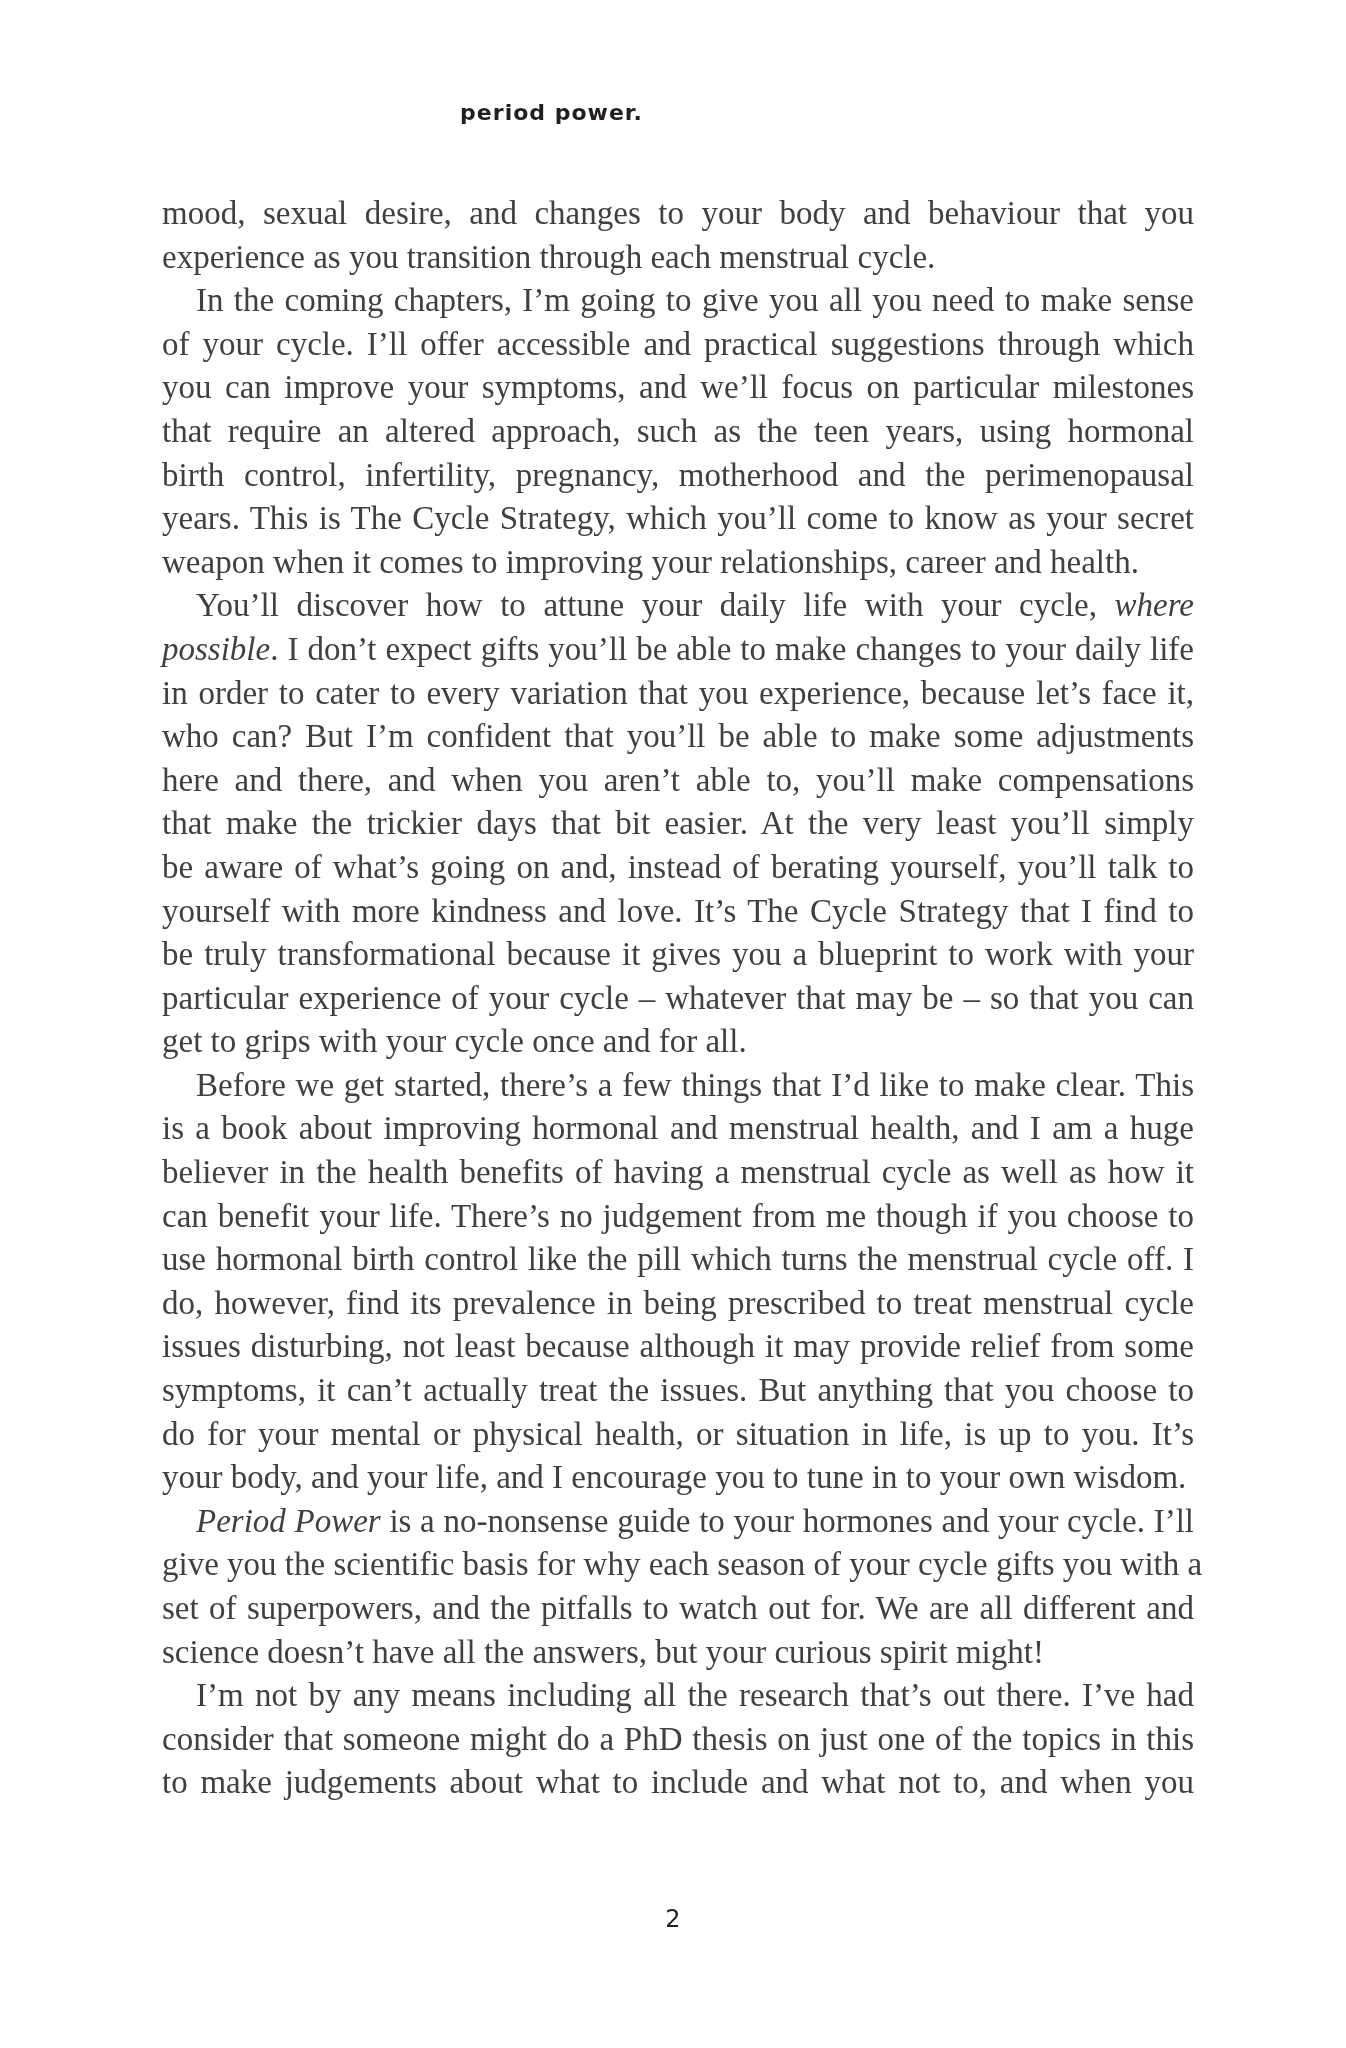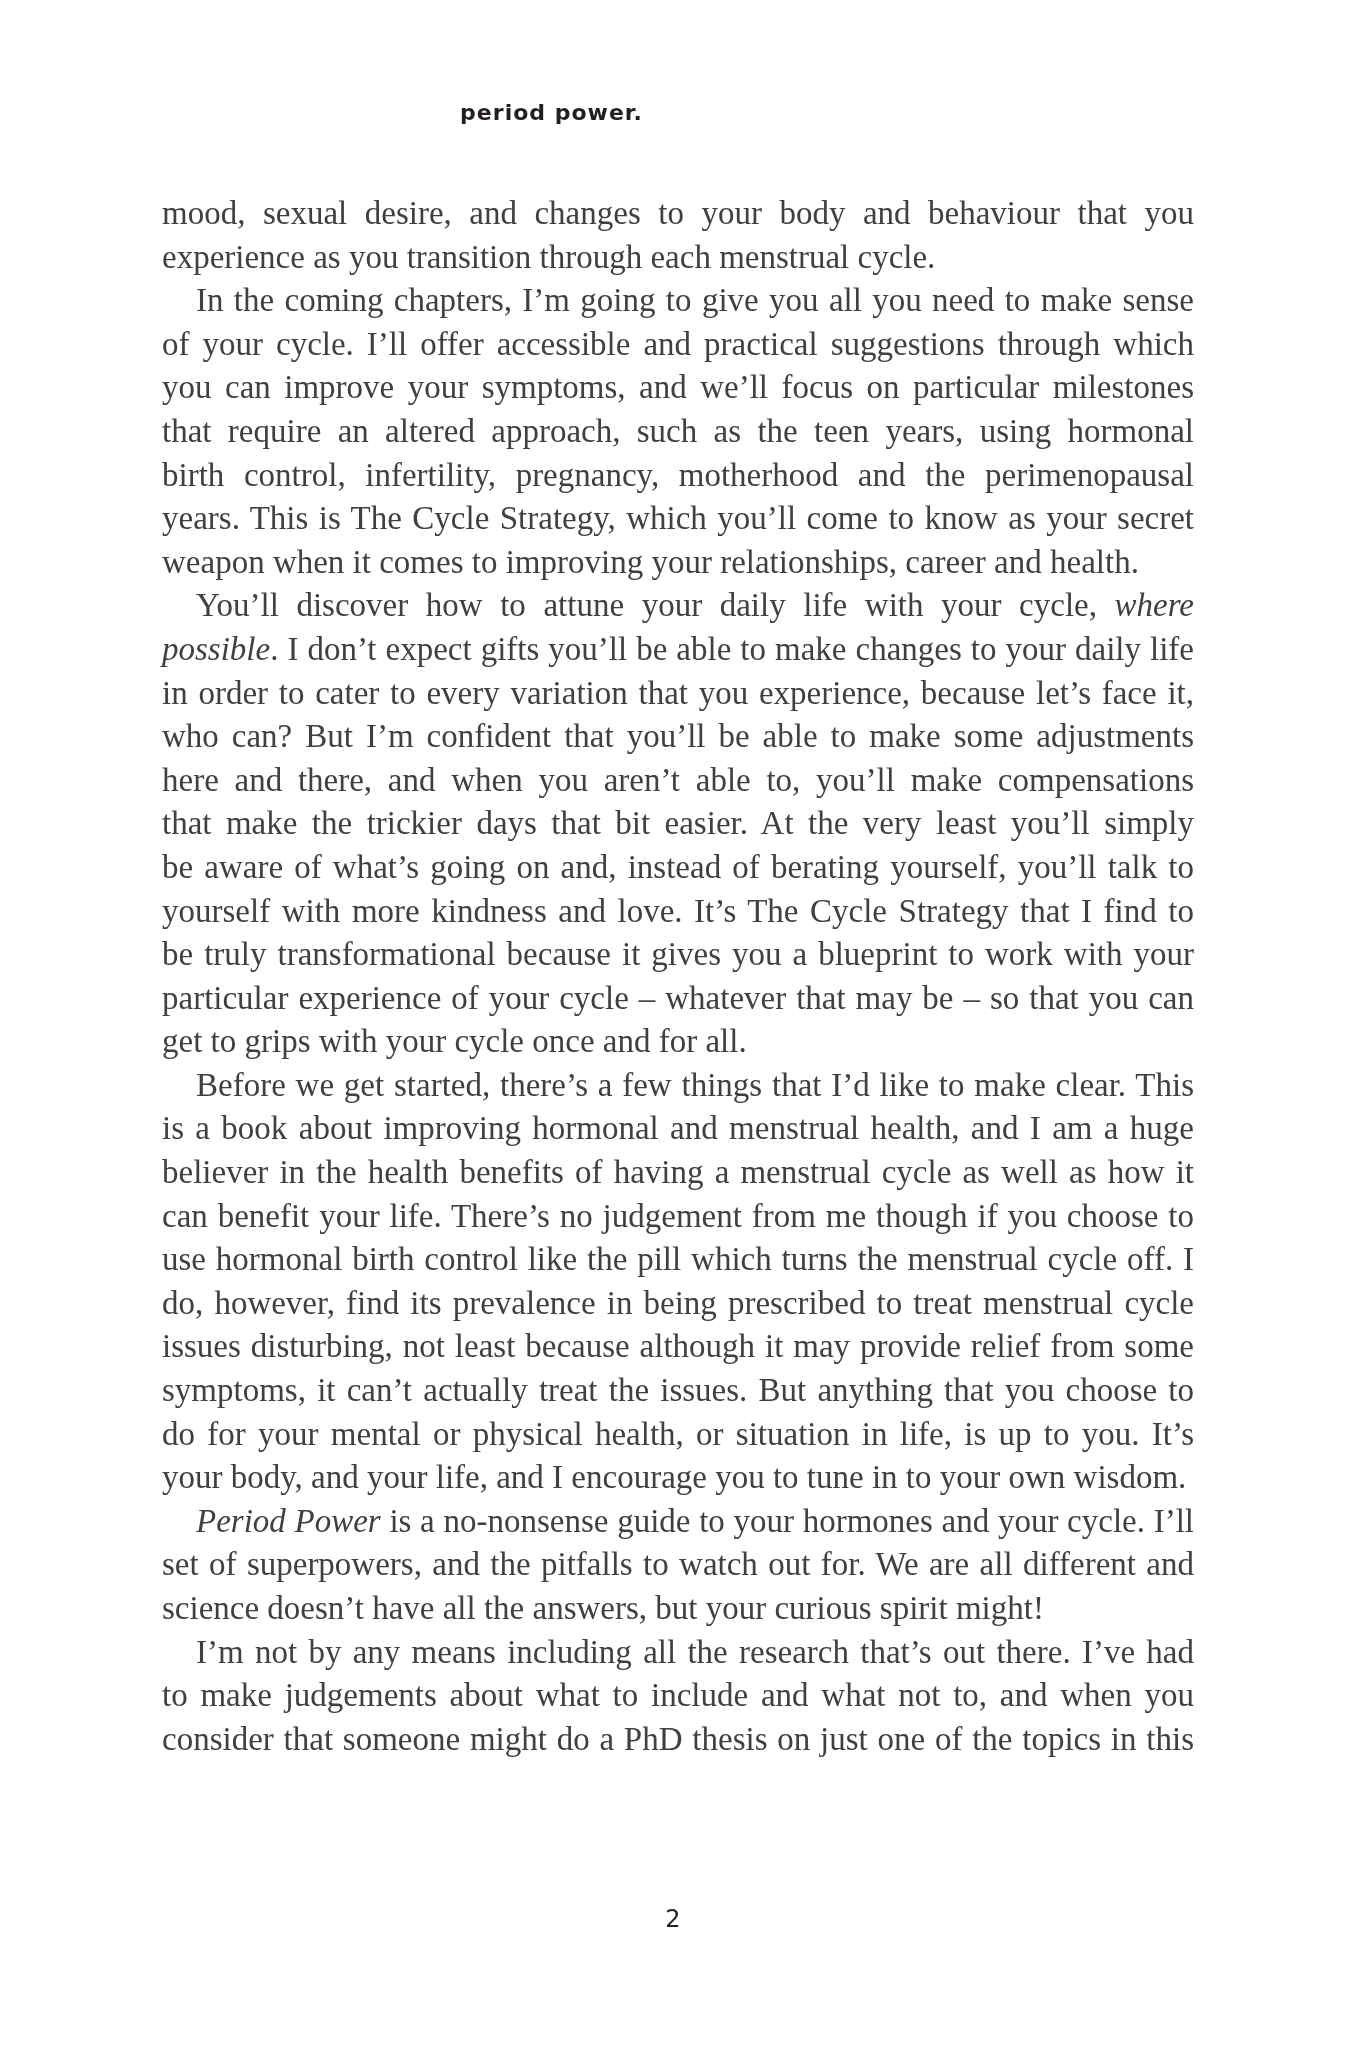--- a/index.html
+++ b/index.html
@@ -54,20 +54,21 @@
   <span class="line">is a book about improving hormonal and menstrual health, and I am a huge</span>
   <span class="line">believer in the health benefits of having a menstrual cycle as well as how it</span>
   <span class="line">can benefit your life. There’s no judgement from me though if you choose to</span>
   <span class="line">use hormonal birth control like the pill which turns the menstrual cycle off. I</span>
   <span class="line">do, however, find its prevalence in being prescribed to treat menstrual cycle</span>
   <span class="line">issues disturbing, not least because although it may provide relief from some</span>
   <span class="line">symptoms, it can’t actually treat the issues. But anything that you choose to</span>
   <span class="line">do for your mental or physical health, or situation in life, is up to you. It’s</span>
   <span class="line last">your body, and your life, and I encourage you to tune in to your own wisdom.</span>
   <span class="line indent"><i>Period Power</i><span> is a no-nonsense guide to your hormones and your cycle. I’ll</span></span>
+  <span class="line">give you the scientific basis for why each season of your cycle gifts you with a</span>
   <span class="line">set of superpowers, and the pitfalls to watch out for. We are all different and</span>
   <span class="line last">science doesn’t have all the answers, but your curious spirit might!</span>
   <span class="line indent">I’m not by any means including all the research that’s out there. I’ve had</span>
+  <span class="line">consider that someone might do a PhD thesis on just one of the topics in this</span>
   <span class="line">to make judgements about what to include and what not to, and when you</span>
-  <span class="line">consider that someone might do a PhD thesis on just one of the topics in this</span>
 </div>
 
 <div class="folio">2</div>
 
 </body></html>

